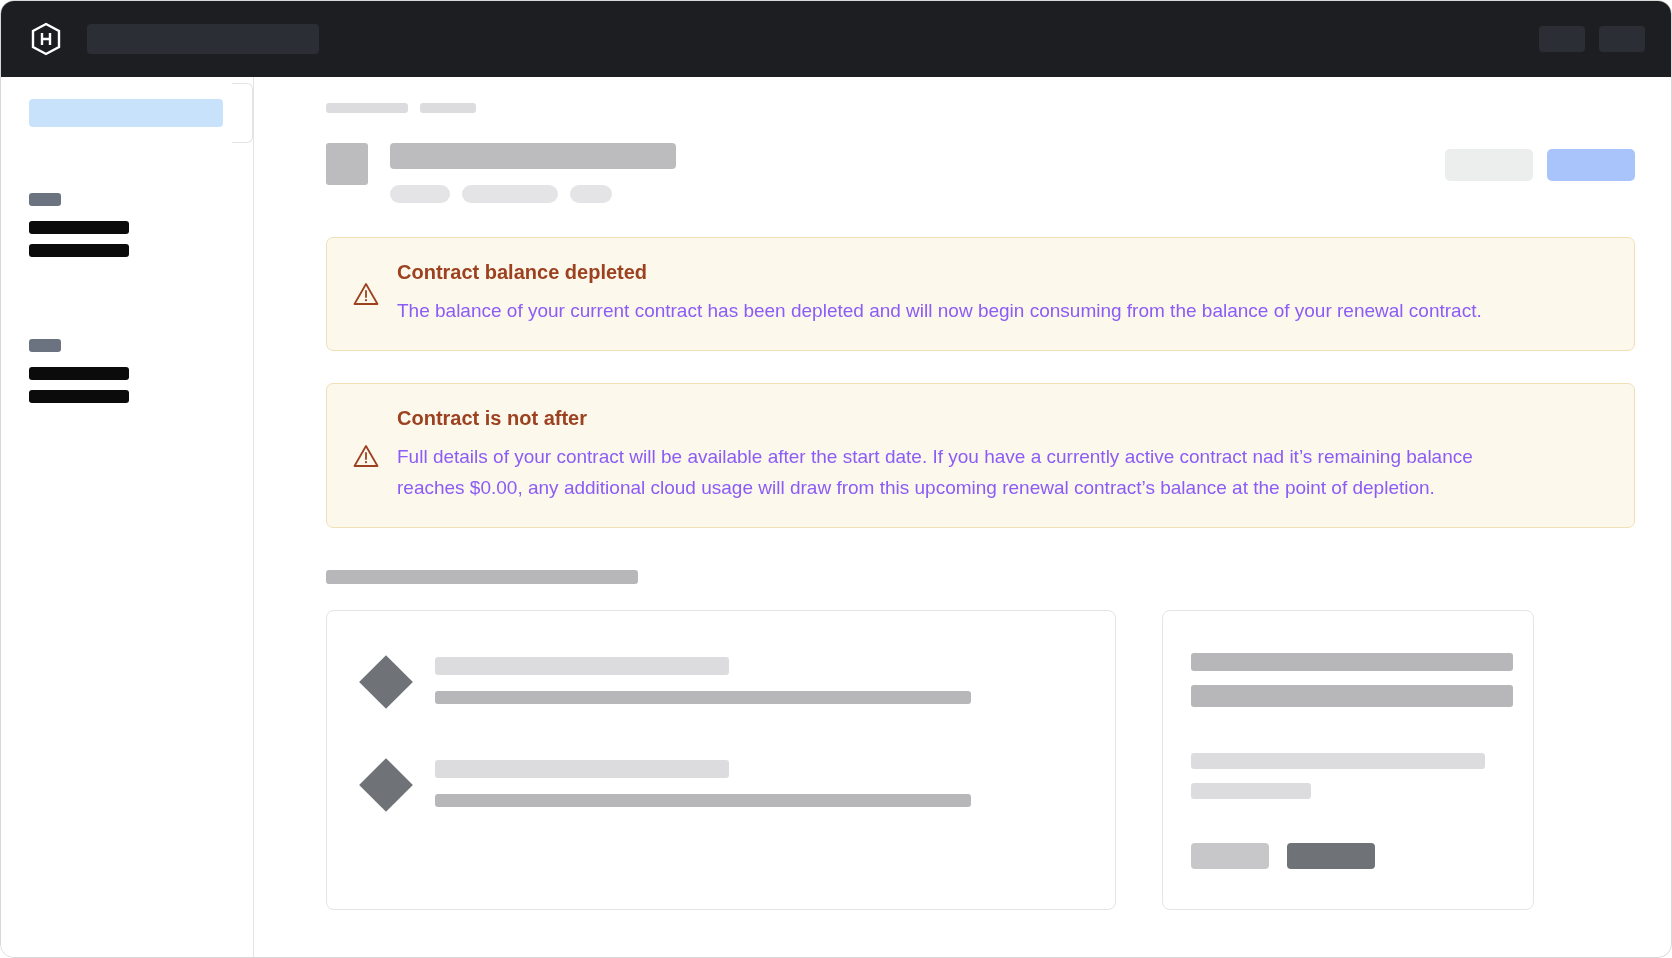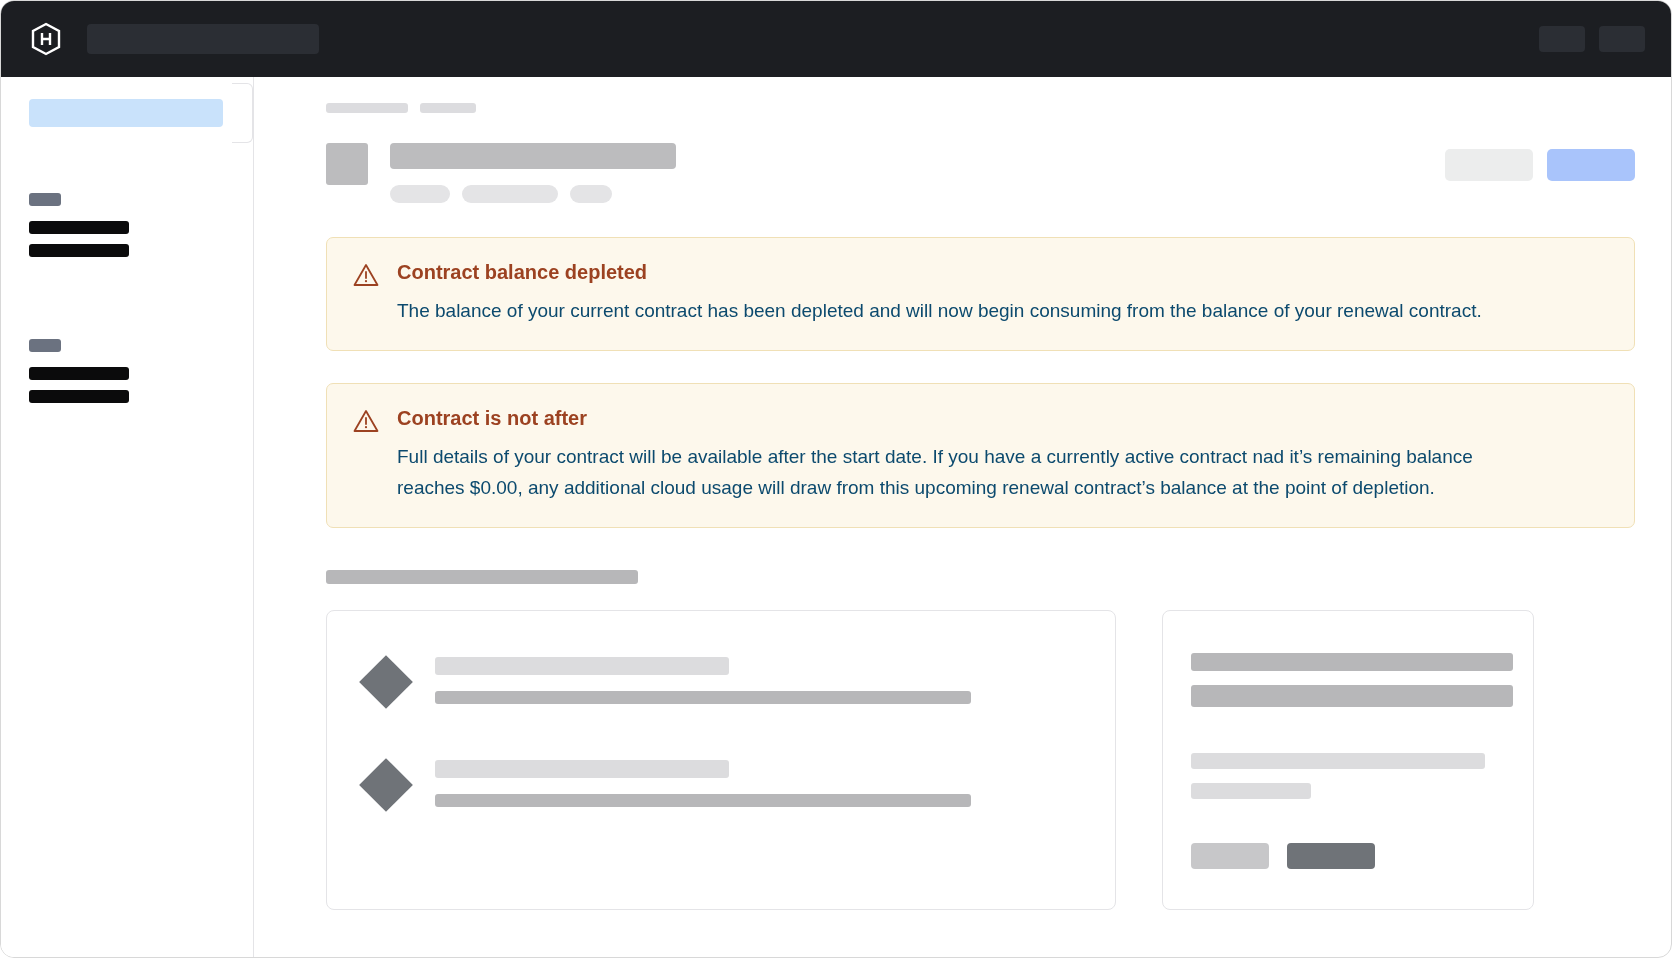--- a/index.html
+++ b/index.html
@@ -164,35 +164,36 @@
 
   
   .alert {
     border: 1px solid #f0e0b6;
     background: #fdf8ec;
     border-radius: 7px;
     padding: 22px 26px 24px 26px;
     display: flex;
     gap: 18px;
     margin-bottom: 32px;
+    align-items: center;
   }
   .alert-icon {
     flex: 0 0 auto;
     width: 26px; height: 26px;
     margin-top: 2px;
   }
   .alert-title {
     color: #9c4221;
     font-size: 20px;
     font-weight: bold;
     margin: 0 0 12px 0;
     line-height: 1.2;
   }
   .alert-body {
-    color: #0c4a6e;
+    color: #8b5cf6;
     font-size: 19px;
     line-height: 1.6;
     margin: 0;
     max-width: 1090px;
   }
 
   
   .section-title-sk {
     width: 312px; height: 14px;
     background: #b7b7b9;

